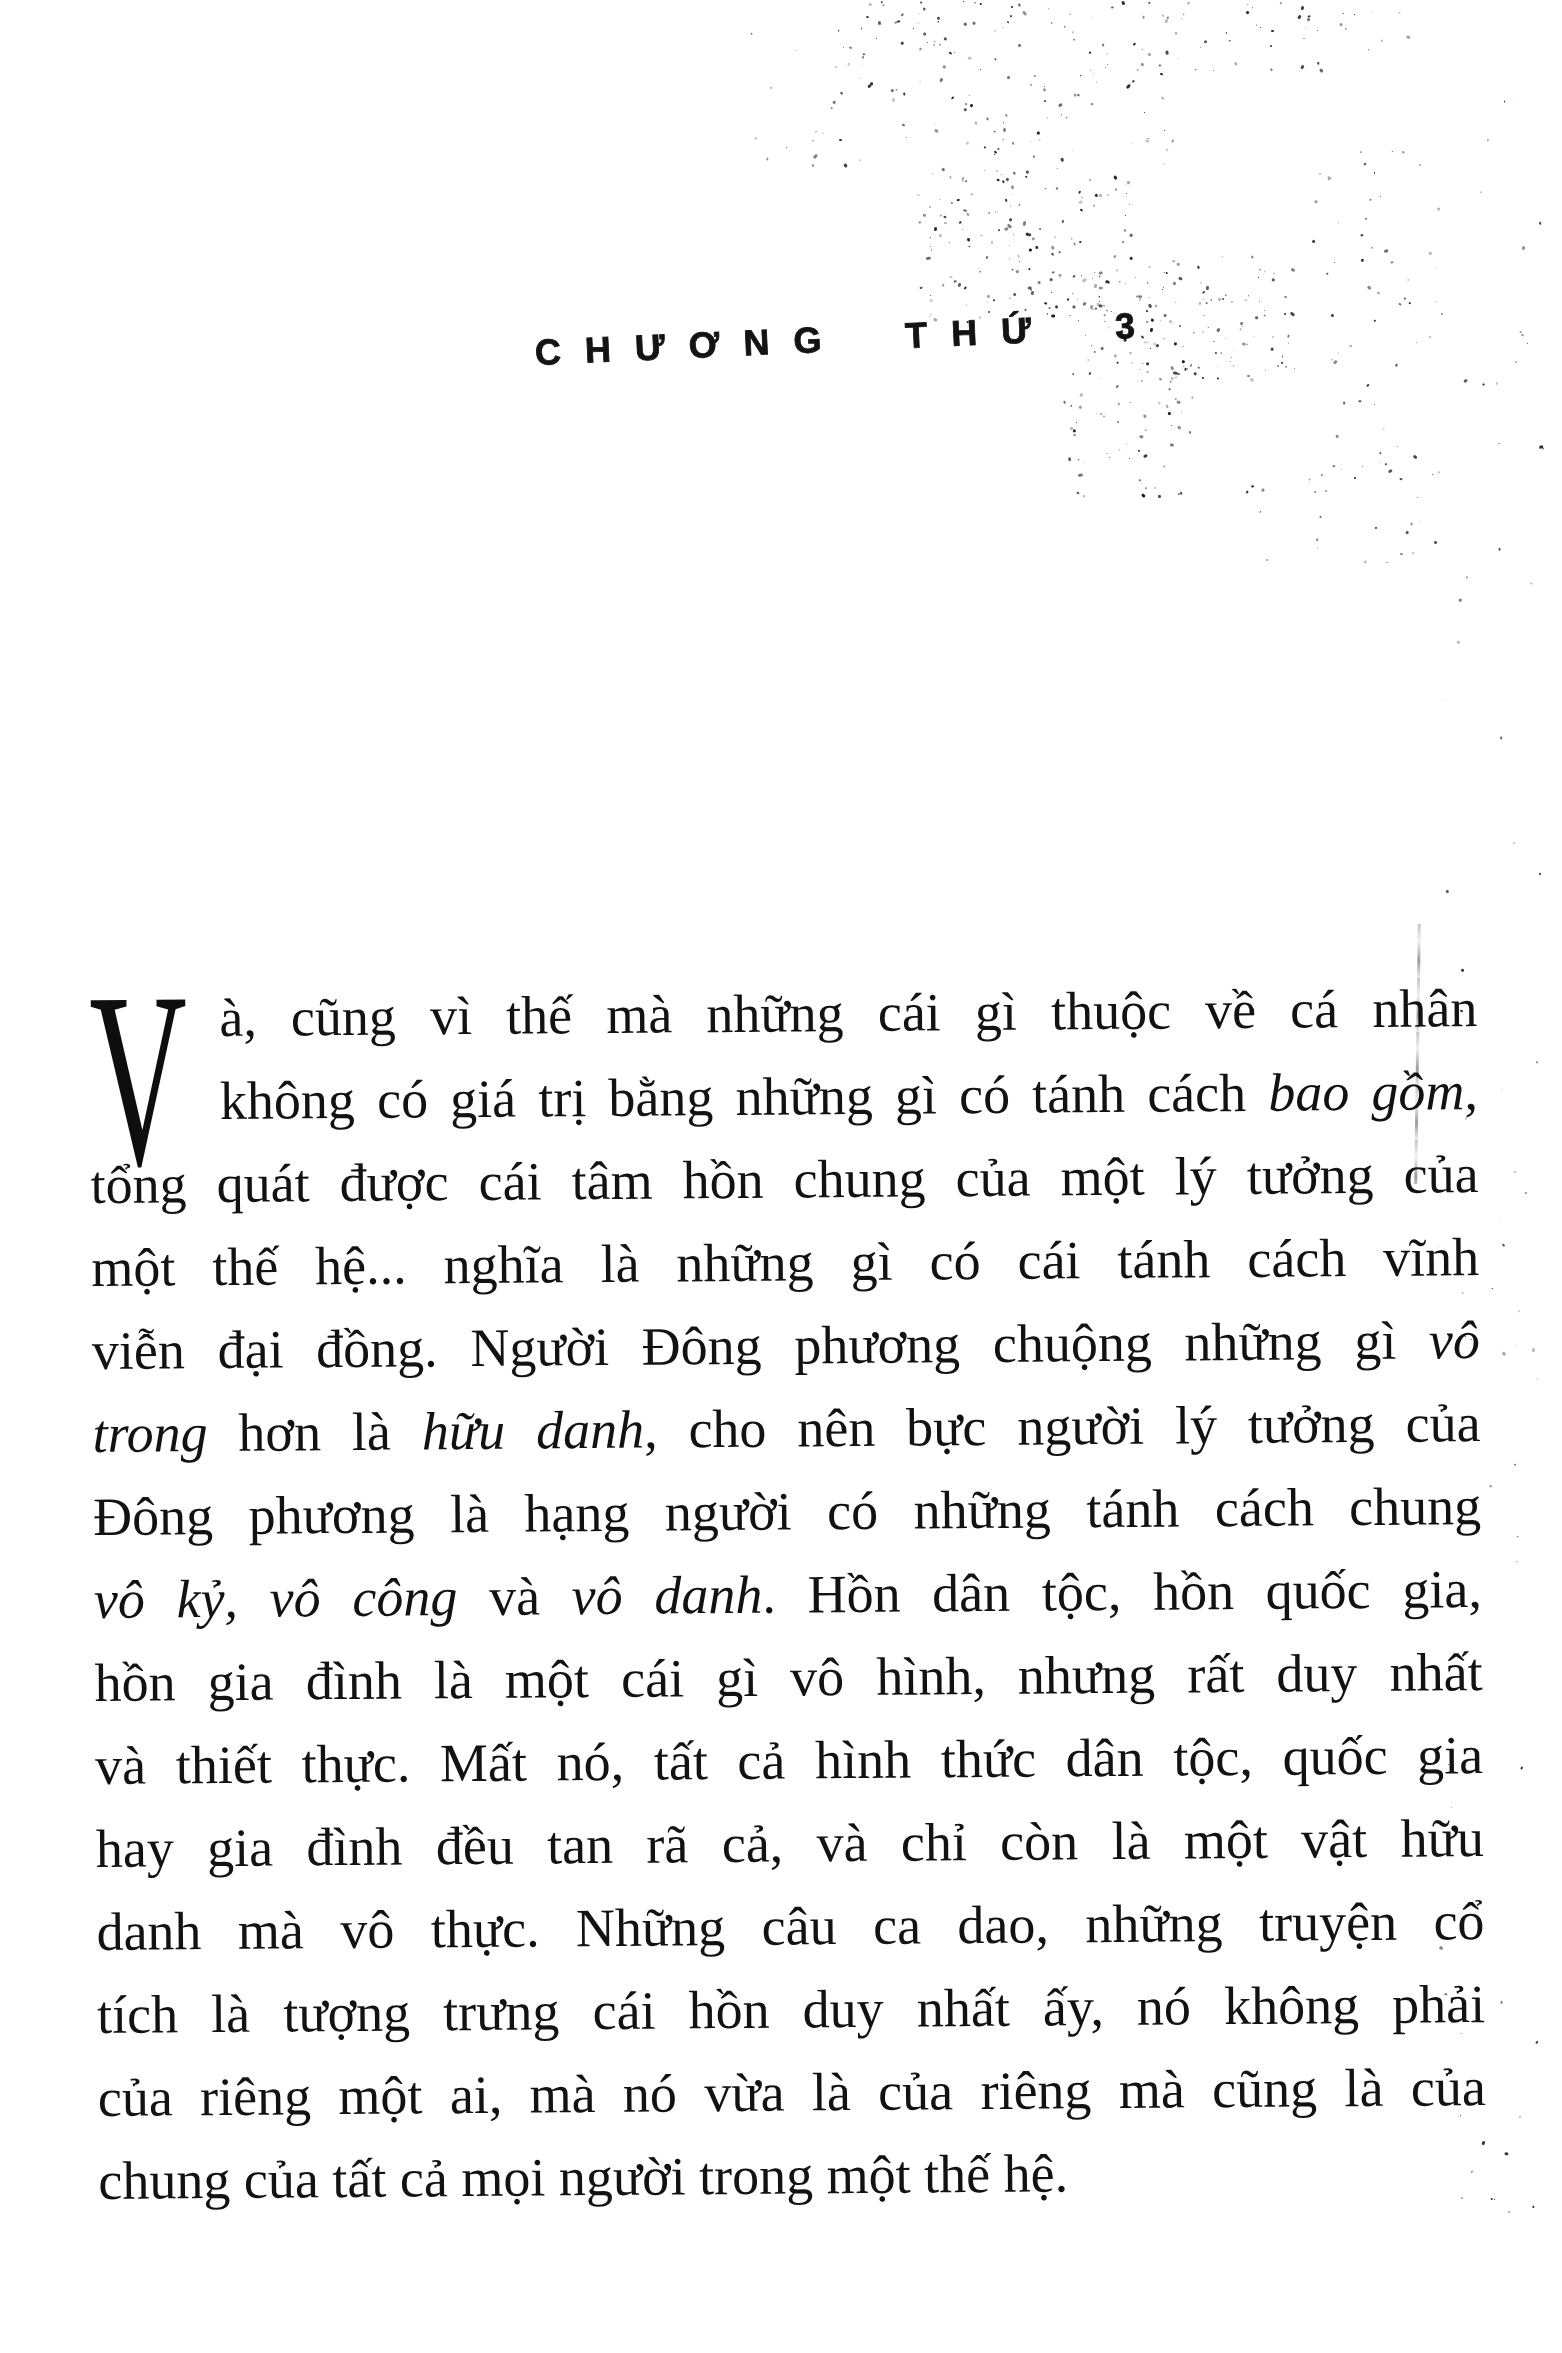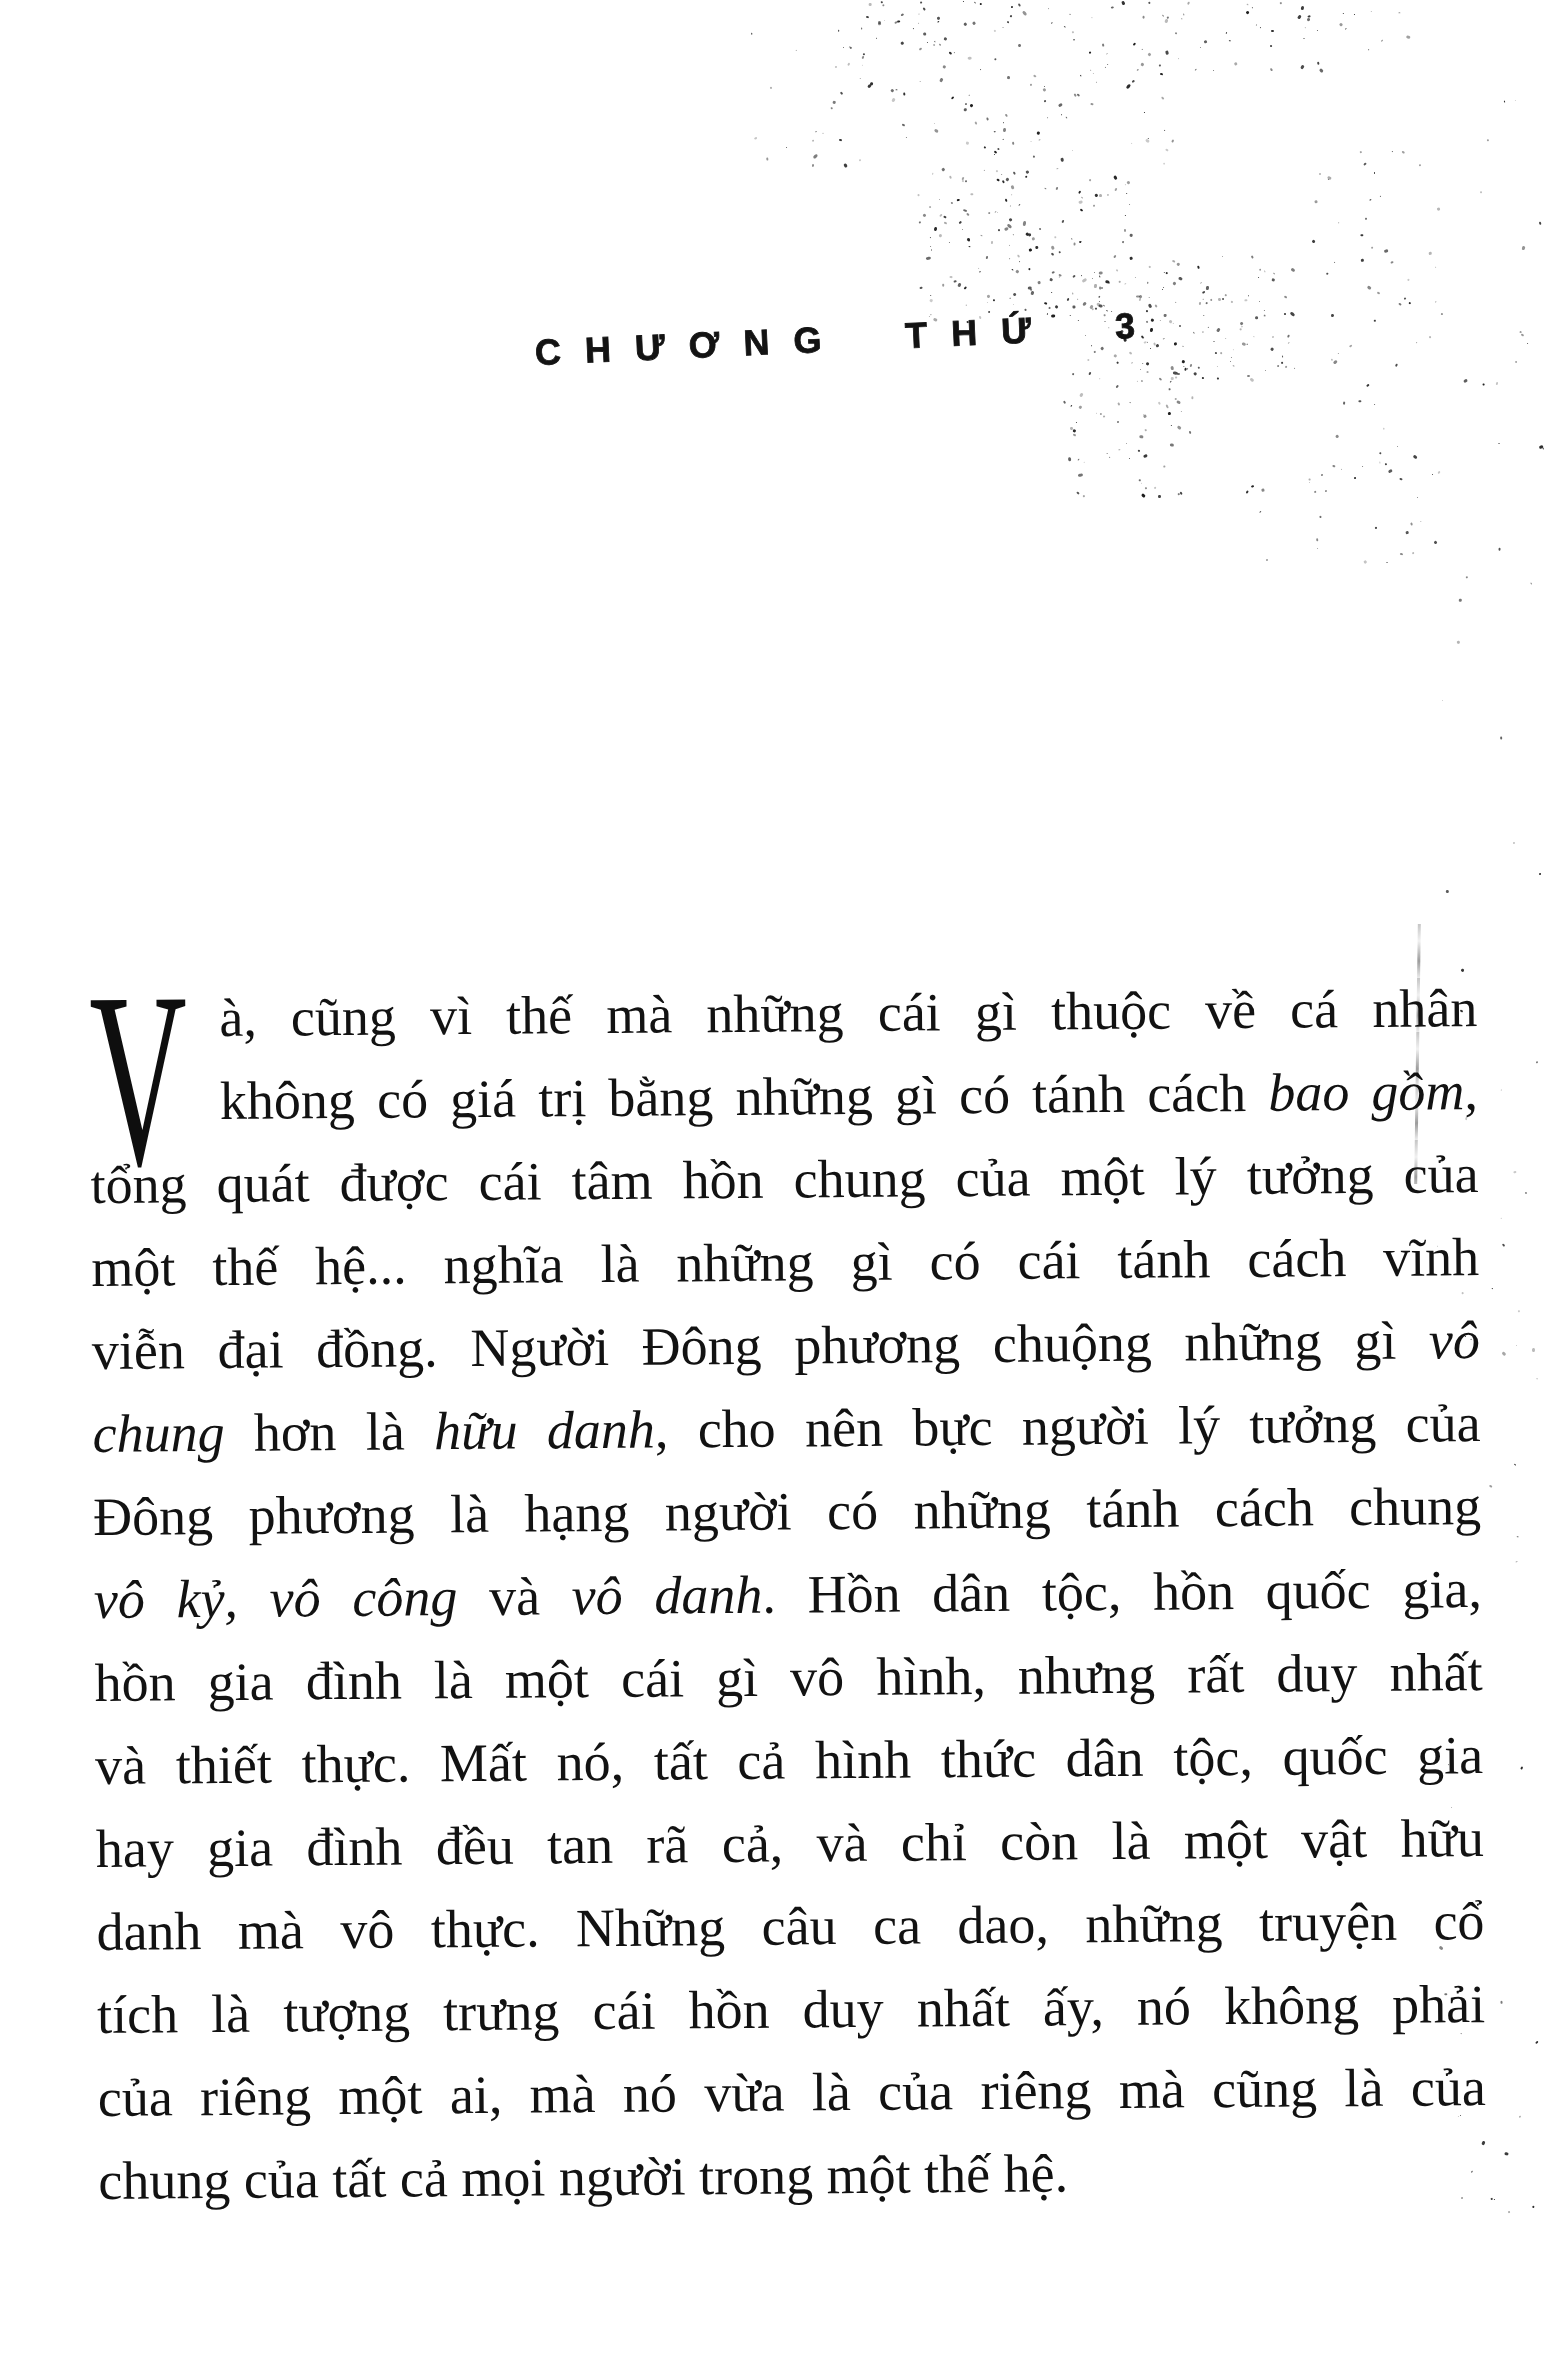--- a/index.html
+++ b/index.html
@@ -843,21 +843,21 @@
   <div class="heading">CHƯƠNG THỨ 3</div>
 
   <div class="body-text">
     <span class="drop-cap">V</span>
     <div id="body-lines">
         <div class="line indent"><span>à, cũng vì thế mà những cái gì thuộc về cá nhân</span></div>
         <div class="line indent"><span>không có giá trị bằng những gì có tánh cách </span><span class="it">bao gồm</span><span>,</span></div>
         <div class="line"><span>tổng quát được cái tâm hồn chung của một lý tưởng của</span></div>
         <div class="line"><span>một thế hệ... nghĩa là những gì có cái tánh cách vĩnh</span></div>
         <div class="line"><span>viễn đại đồng. Người Đông phương chuộng những gì </span><span class="it">vô</span></div>
-        <div class="line"><span class="it">chung</span><span> hơn là </span><span class="it">hữu danh</span><span>, cho nên bực người lý tưởng của</span></div>
+        <div class="line"><span class="it">trong</span><span> hơn là </span><span class="it">hữu danh</span><span>, cho nên bực người lý tưởng của</span></div>
         <div class="line"><span>Đông phương là hạng người có những tánh cách chung</span></div>
         <div class="line"><span class="it">vô kỷ, vô công</span><span> và </span><span class="it">vô danh</span><span>. Hồn dân tộc, hồn quốc gia,</span></div>
         <div class="line"><span>hồn gia đình là một cái gì vô hình, nhưng rất duy nhất</span></div>
         <div class="line"><span>và thiết thực. Mất nó, tất cả hình thức dân tộc, quốc gia</span></div>
         <div class="line"><span>hay gia đình đều tan rã cả, và chỉ còn là một vật hữu</span></div>
         <div class="line"><span>danh mà vô thực. Những câu ca dao, những truyện cổ</span></div>
         <div class="line"><span>tích là tượng trưng cái hồn duy nhất ấy, nó không phải</span></div>
         <div class="line"><span>của riêng một ai, mà nó vừa là của riêng mà cũng là của</span></div>
         <div class="line last"><span>chung của tất cả mọi người trong một thế hệ.</span></div>
       </div>

